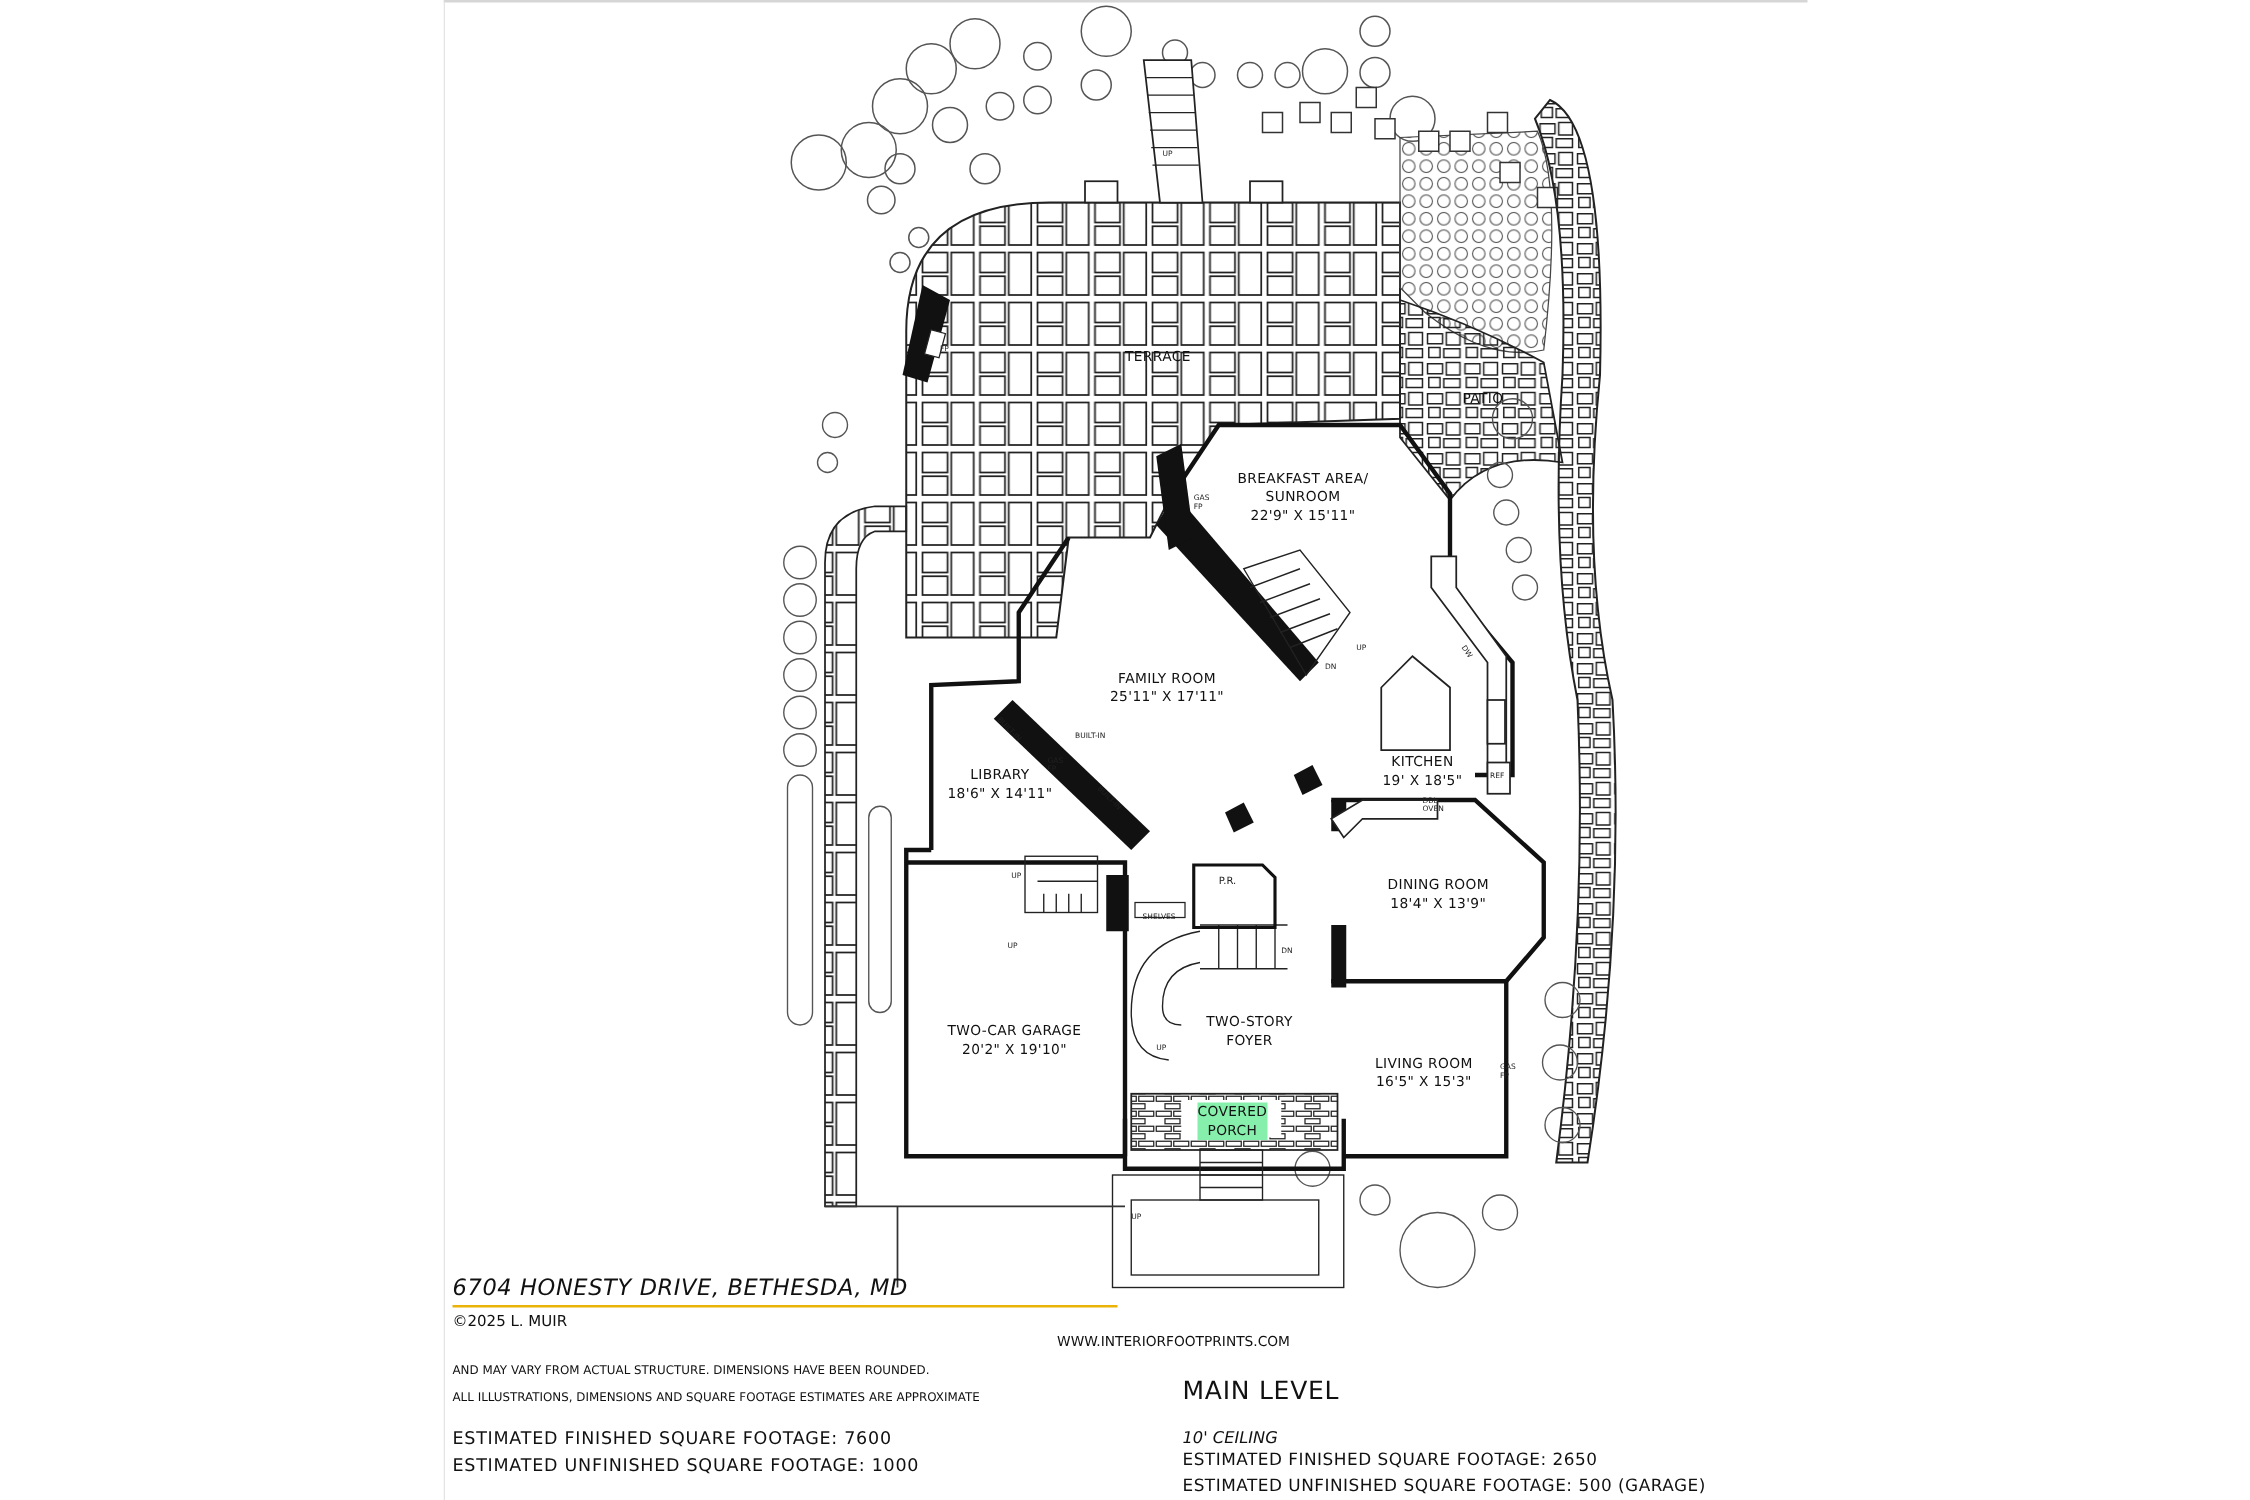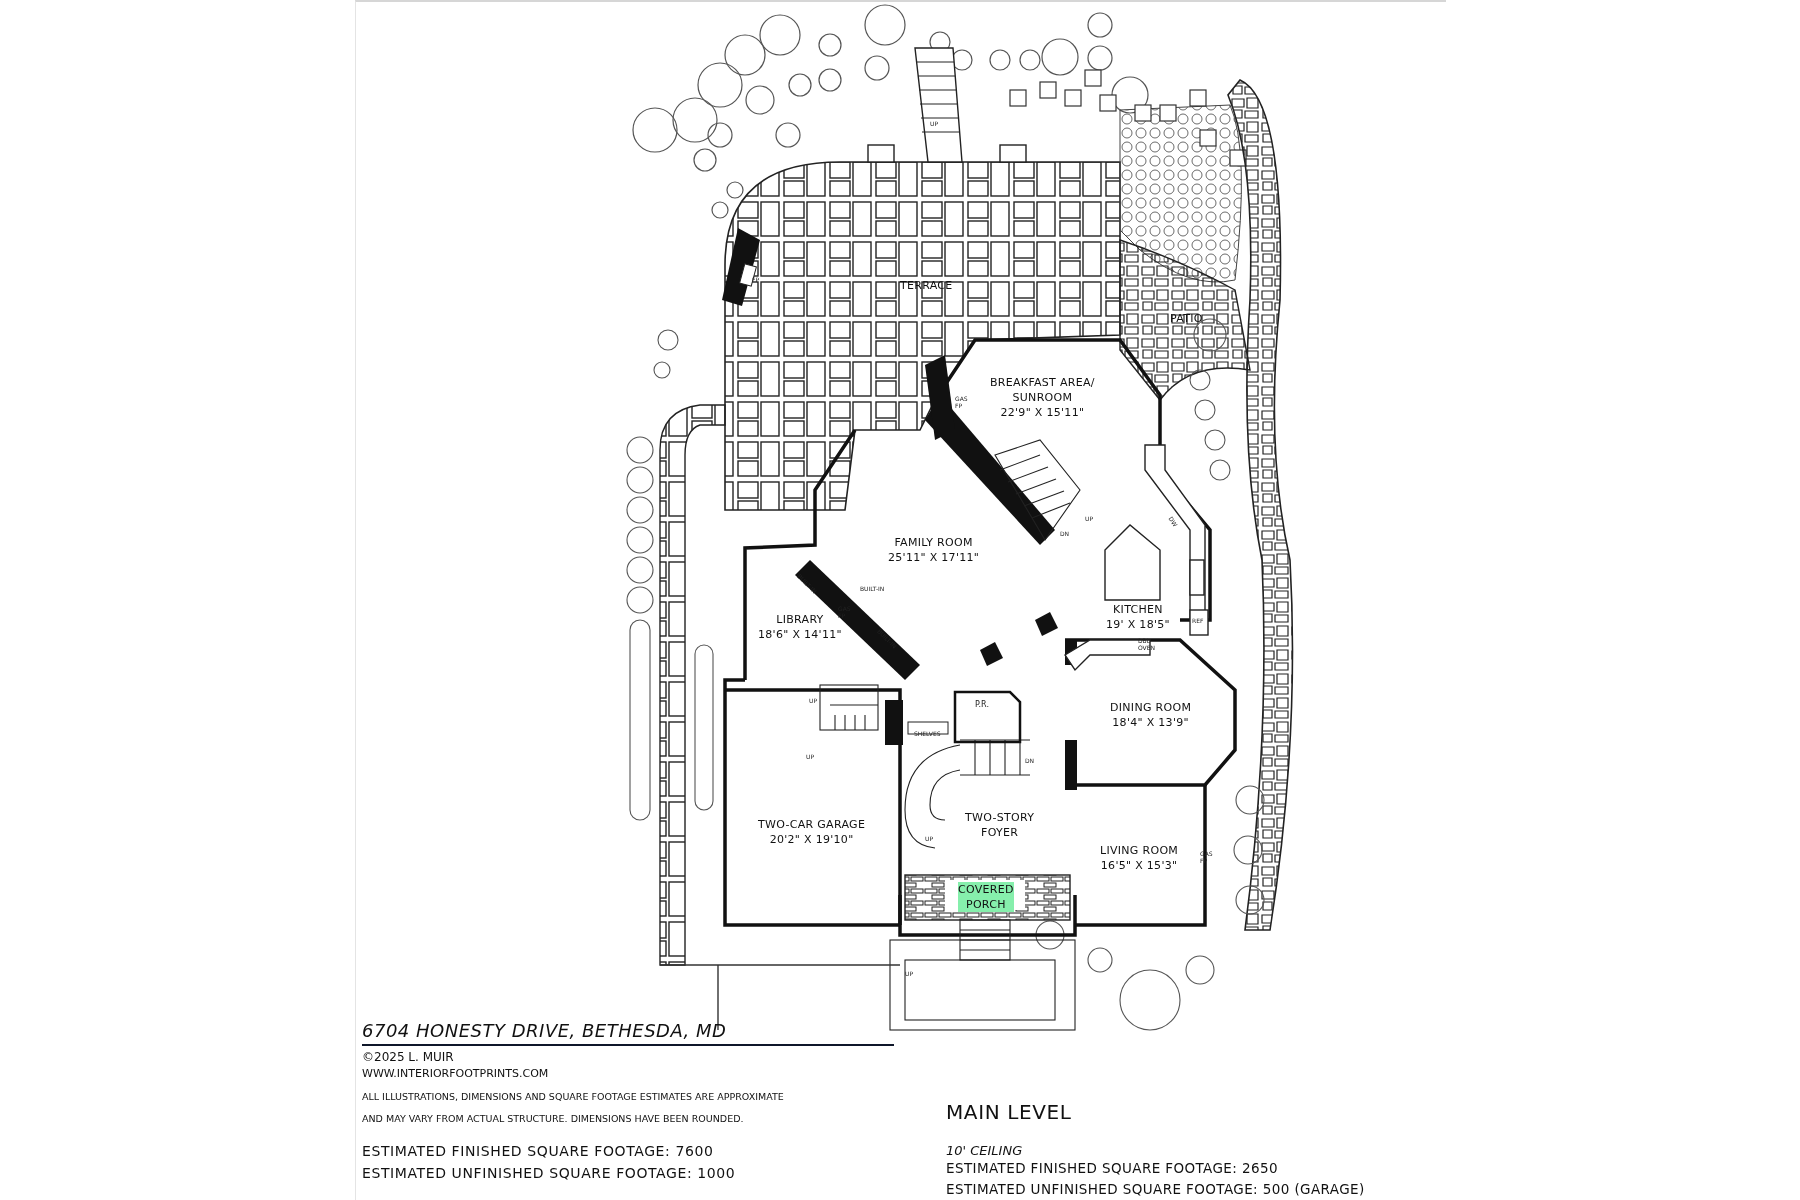--- a/index.html
+++ b/index.html
@@ -8,23 +8,23 @@
   .page { position: absolute; left: 355px; top: 0; width: 1090px; height: 1200px;
           background: #fff; border-left: 1px solid #e4e4e4; border-top: 2px solid #d6d6d6; }
   svg.plan { position: absolute; left: 0; top: 0; width: 1800px; height: 1200px; }
   .lbl { position: absolute; font-family: "DejaVu Sans", sans-serif; font-size: 11px;
          letter-spacing: 0.3px; text-align: center; line-height: 15px; white-space: nowrap;
          color: #111; }
   .lbl .dim { display: block; }
   .tiny { position: absolute; font-size: 6px; color: #222; white-space: nowrap; }
   .footer-left { position: absolute; left: 362px; top: 1020px; width: 670px; }
   .address { font-size: 18px; font-style: italic; letter-spacing: 0.5px; padding-bottom: 3px;
-             border-bottom: 2px solid #0f172a; width: 532px; }
+             border-bottom: 2px solid #eab308; width: 532px; }
   .copy { font-size: 12px; margin-top: 4px; }
-  .web { font-size: 11px; margin-top: 3px; }
+  .web { font-size: 11px; margin-top: 3px; text-align: right; }
   .disc { font-size: 9.5px; margin-top: 6px; line-height: 22px; }
   .sqft-big { font-size: 14px; letter-spacing: 0.6px; line-height: 22px; margin-top: 10px; }
   .footer-right { position: absolute; left: 946px; top: 1100px; }
   .level { font-size: 20px; letter-spacing: 0.6px; }
   .ceil { font-size: 13px; font-style: italic; margin-top: 19px; }
   .sqft-small { font-size: 13.5px; letter-spacing: 0.4px; line-height: 21px; }
 </style>
 </head>
 <body>
 
@@ -284,22 +284,22 @@
 <div class="tiny" style="left:1025px;top:757px;">DN</div>
 <div class="tiny" style="left:925px;top:835px;">UP</div>
 <div class="tiny" style="left:1200px;top:850px;"><span>GAS</span><br><span>FP</span></div>
 <div class="tiny" style="left:905px;top:970px;">UP</div>
 
 <div class="footer-left">
   <div class="address">6704 HONESTY DRIVE, BETHESDA, MD</div>
   <div class="copy">©2025 L. MUIR</div>
   <div class="web">WWW.INTERIORFOOTPRINTS.COM</div>
   <div class="disc">
+    <div>AND MAY VARY FROM ACTUAL STRUCTURE. DIMENSIONS HAVE BEEN ROUNDED.</div>
     <div>ALL ILLUSTRATIONS, DIMENSIONS AND SQUARE FOOTAGE ESTIMATES ARE APPROXIMATE</div>
-    <div>AND MAY VARY FROM ACTUAL STRUCTURE. DIMENSIONS HAVE BEEN ROUNDED.</div>
   </div>
   <div class="sqft-big">
     <div>ESTIMATED FINISHED SQUARE FOOTAGE: 7600</div>
     <div>ESTIMATED UNFINISHED SQUARE FOOTAGE: 1000</div>
   </div>
 </div>
 
 <div class="footer-right">
   <div class="level">MAIN LEVEL</div>
   <div class="ceil">10' CEILING</div>

